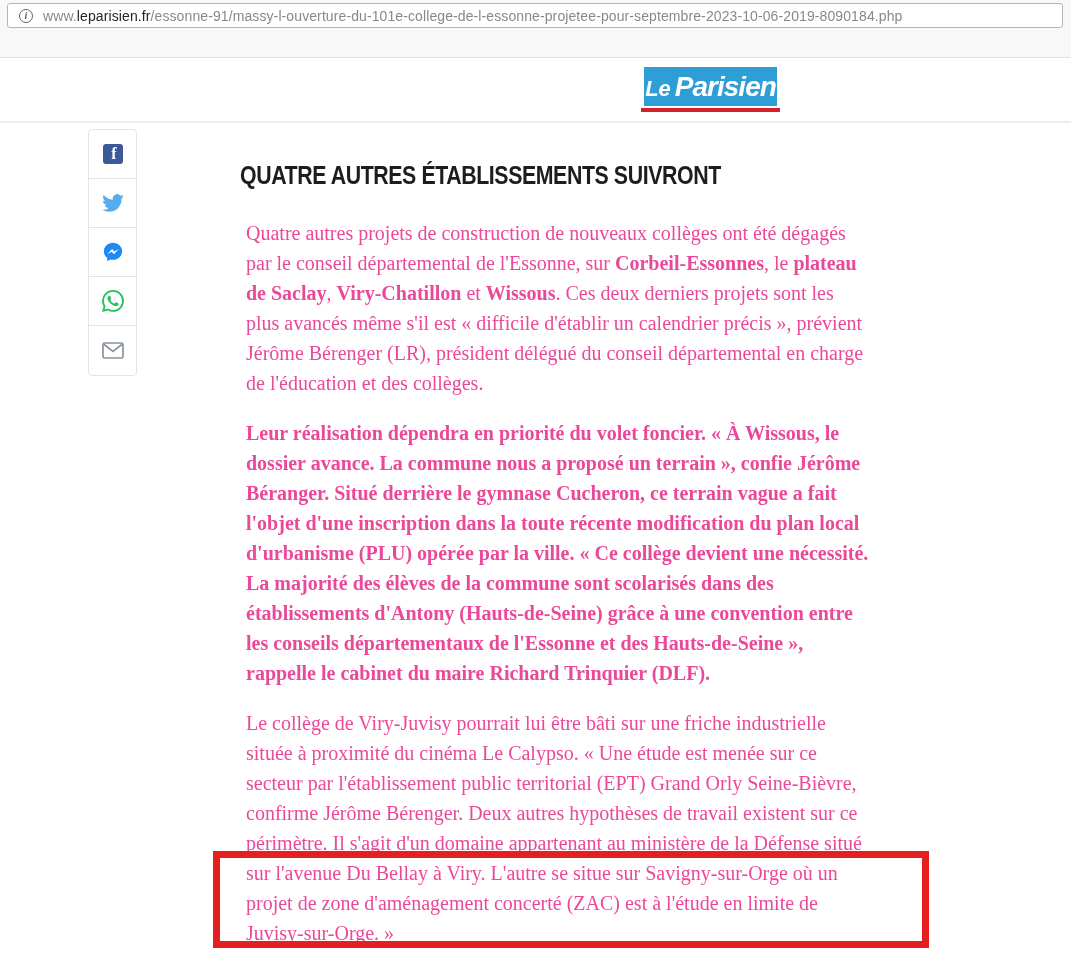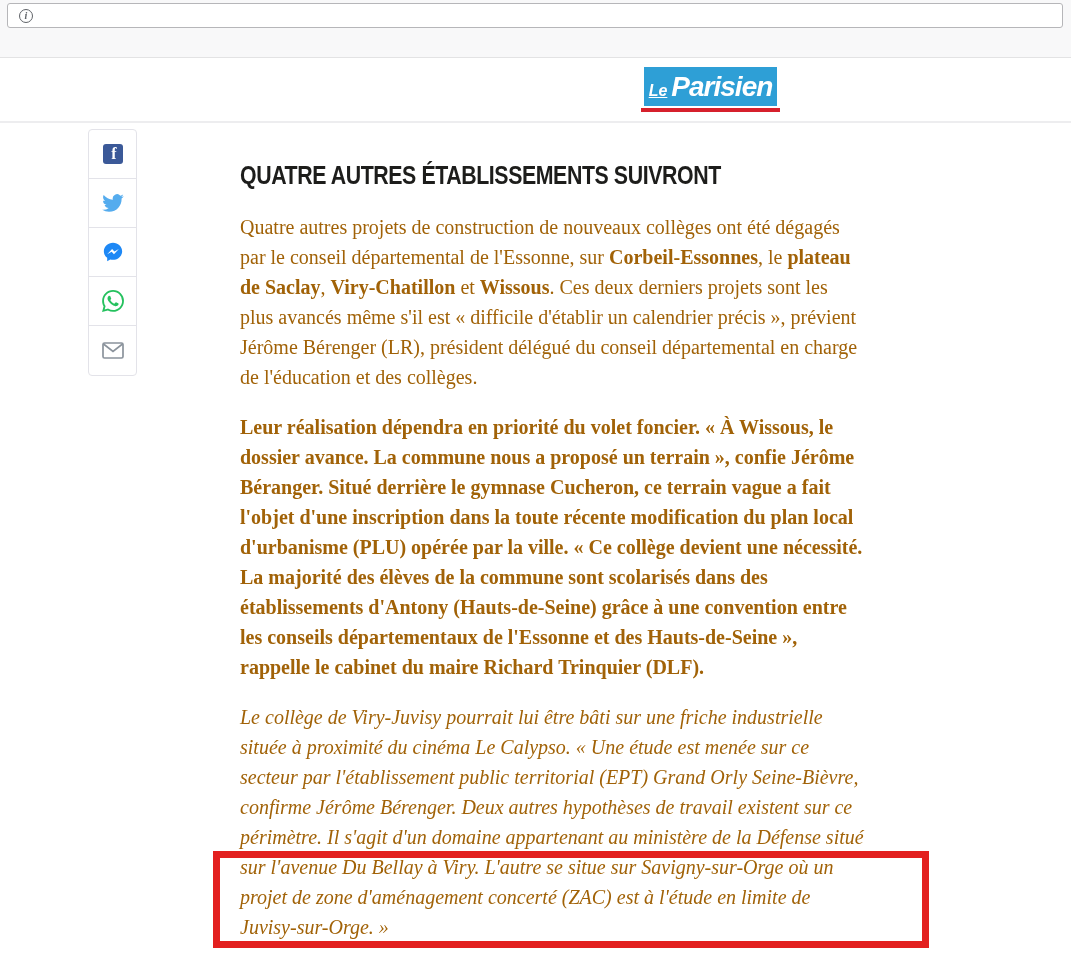--- a/index.html
+++ b/index.html
@@ -30,21 +30,21 @@
 
   
   .header-divider {
     position:absolute; left:0; top:121px; width:1071px; height:2px; background:#ededef;
   }
   .logo {
     position:absolute; left:644px; top:67px; width:133px; height:39px;
     background:#2e9fd6; color:#ffffff; display:flex; align-items:baseline; justify-content:center;
     font-style:italic; font-weight:bold; line-height:39px; cursor:pointer;
   }
-  .logo .le { font-size:16px; margin-right:4px;text-decoration:underline; }
+  .logo .le { font-size:22px; margin-right:4px; }
   .logo .parisien { font-size:28px; letter-spacing:-1px;text-align:right; }
   .logo-underline {
     position:absolute; left:641px; top:108px; width:139px; height:4px; background:#d6202c;
   }
 
   
   .share-rail {
     position:absolute; left:88px; top:129px; width:49px;
     background:#fff; border:1px solid #e3e3e9; border-radius:4px;
   }
@@ -62,41 +62,42 @@
   }
 
   
   .article-heading {
     position:absolute; left:240px; top:160px; margin:0;
     font-size:26px; font-weight:bold; color:#1d1d1b;
     letter-spacing:-0.5px; white-space:nowrap;
     transform:scaleX(0.82); transform-origin:0 50%;
   }
   .para {
-    position:absolute; left:240px; width:624px; margin:0;
+    position:absolute; left:240px; width:624px; margin:6px;
     font-family:"Liberation Serif", serif; font-size:20px; line-height:30px;
-    color:#a16207; text-align:left;
+    color:#ec4899; text-align:left;
   }
   .p1 { top:212px; }
   .p2 { top:412px;font-weight:bold; }
-  .p3 { top:702px;font-style:italic; }
+  .p3 { top:702px; }
   .para b { font-weight:bold; }
 
   
   .highlight-box {
     position:absolute; left:213px; top:851px; width:716px; height:97px;
     border:7px solid #e3201f; background:transparent; pointer-events:none;
   }
 </style>
 </head>
 <body>
 
 <div class="top-strip"></div>
 <div class="url-bar">
   <span class="info-icon">i</span>
+  <span class="url-text"><span>www.</span><span class="domain">leparisien.fr</span><span>/essonne-91/massy-l-ouverture-du-101e-college-de-l-essonne-projetee-pour-septembre-2023-10-06-2019-8090184.php</span></span>
 </div>
 
 <div class="logo">
   <span class="le">Le</span>
   <span class="parisien">Parisien</span>
 </div>
 <div class="logo-underline"></div>
 <div class="header-divider"></div>
 
 <div class="share-rail">

